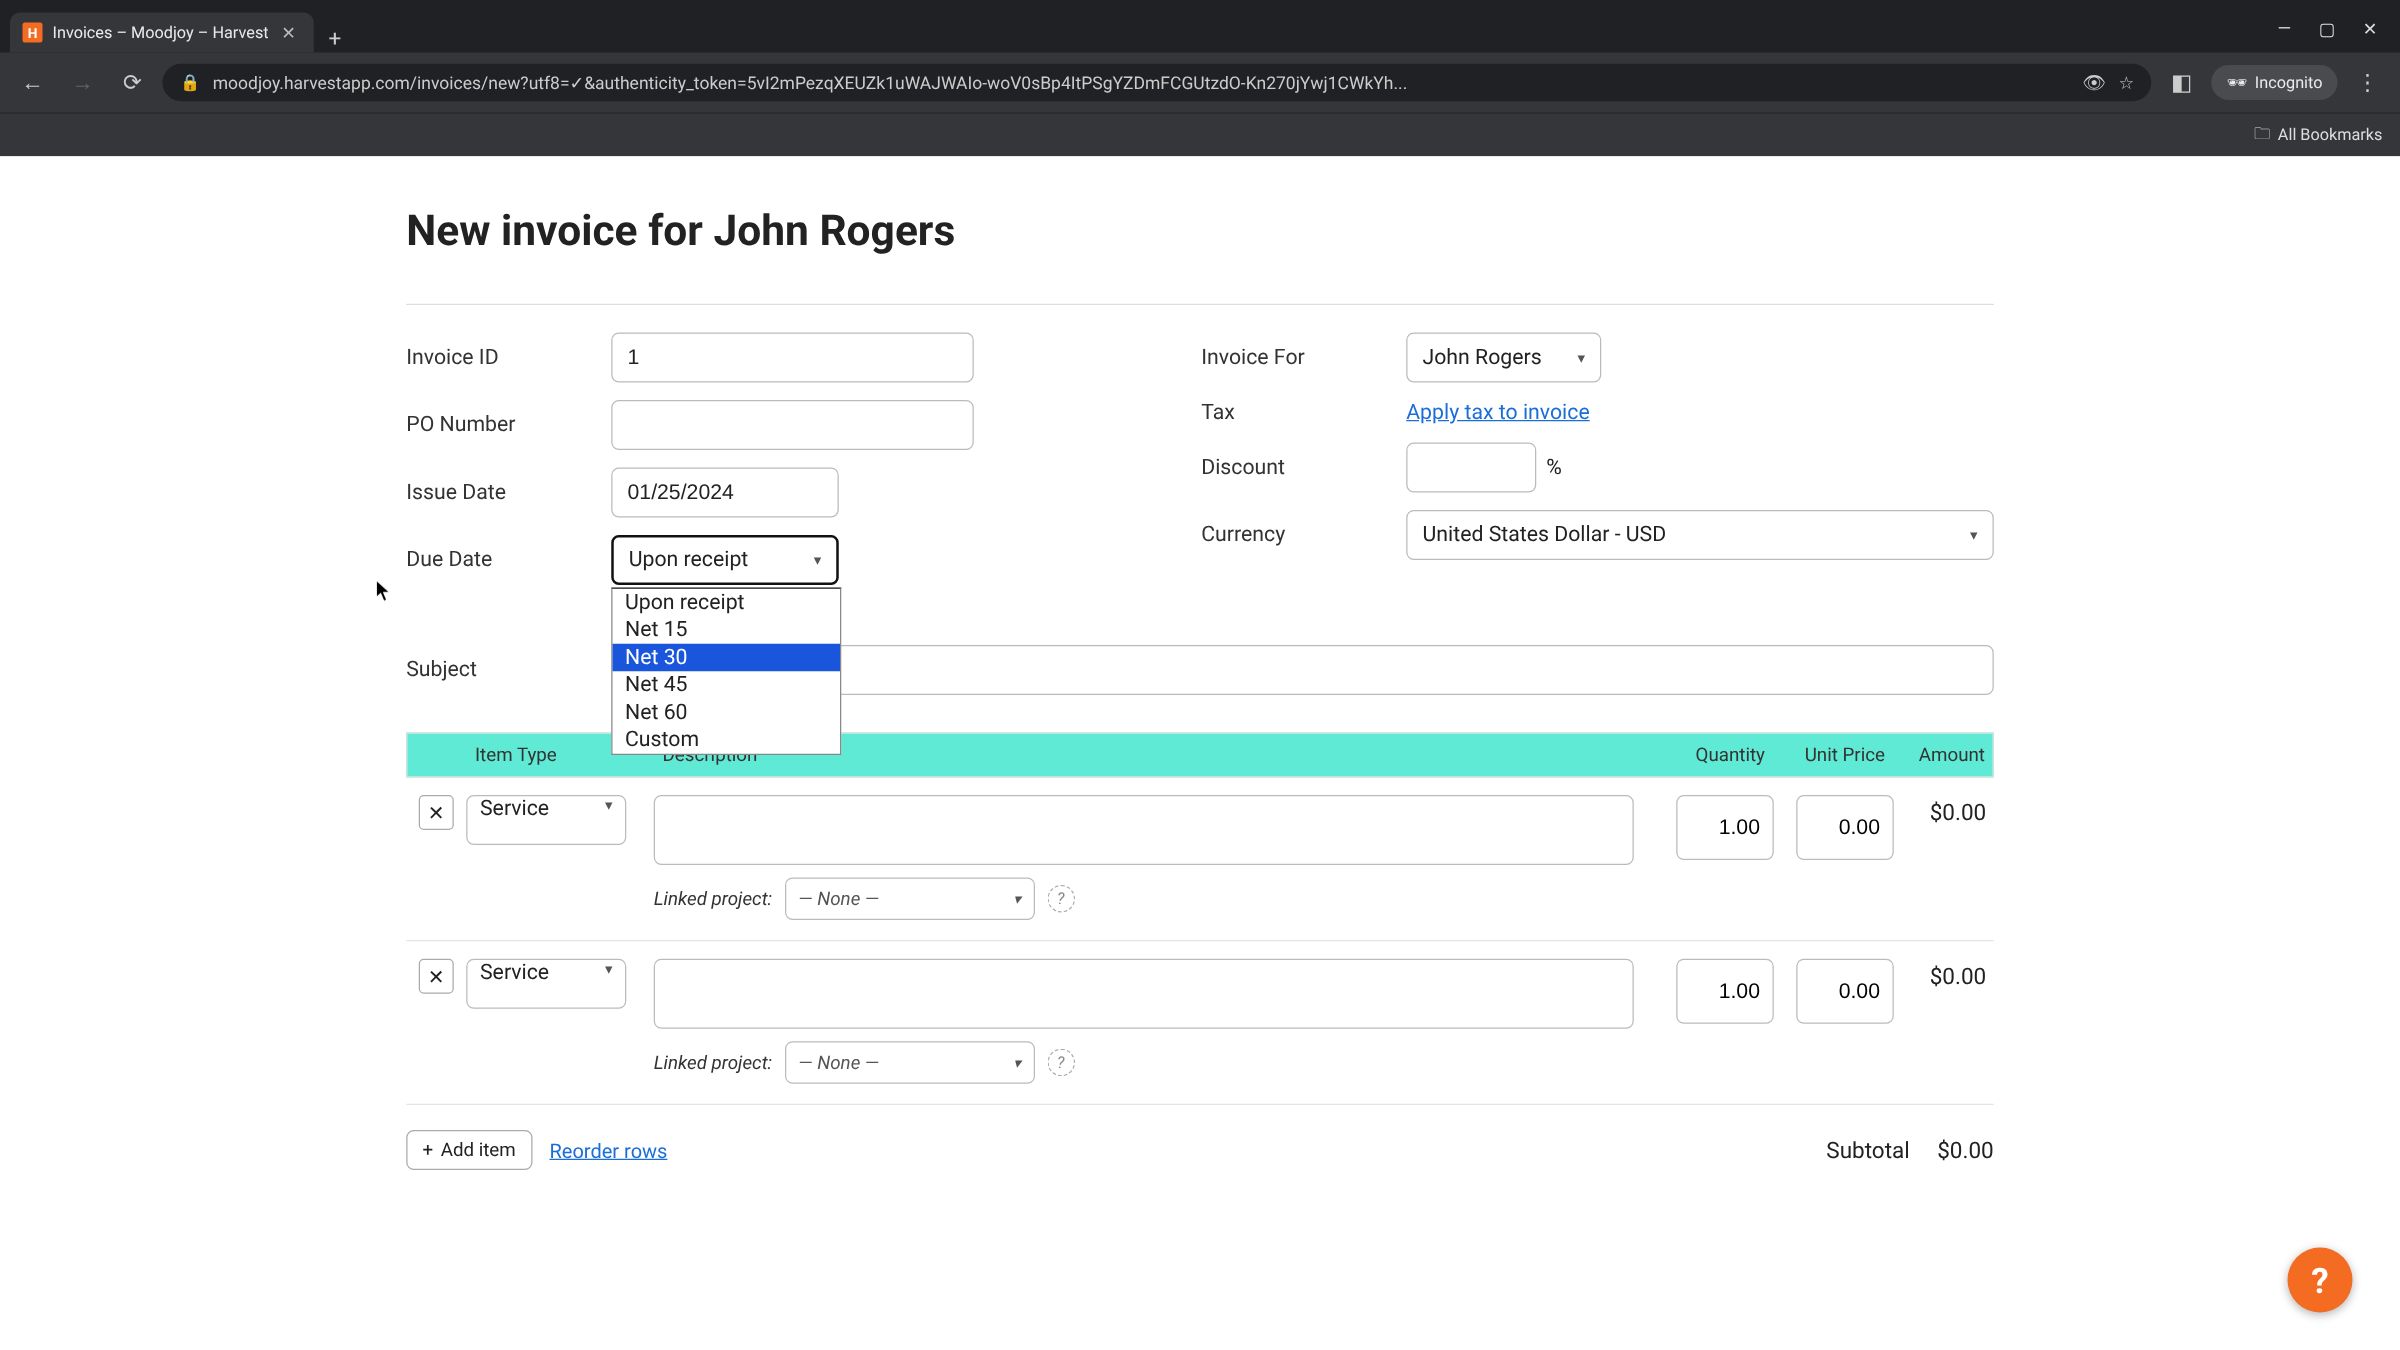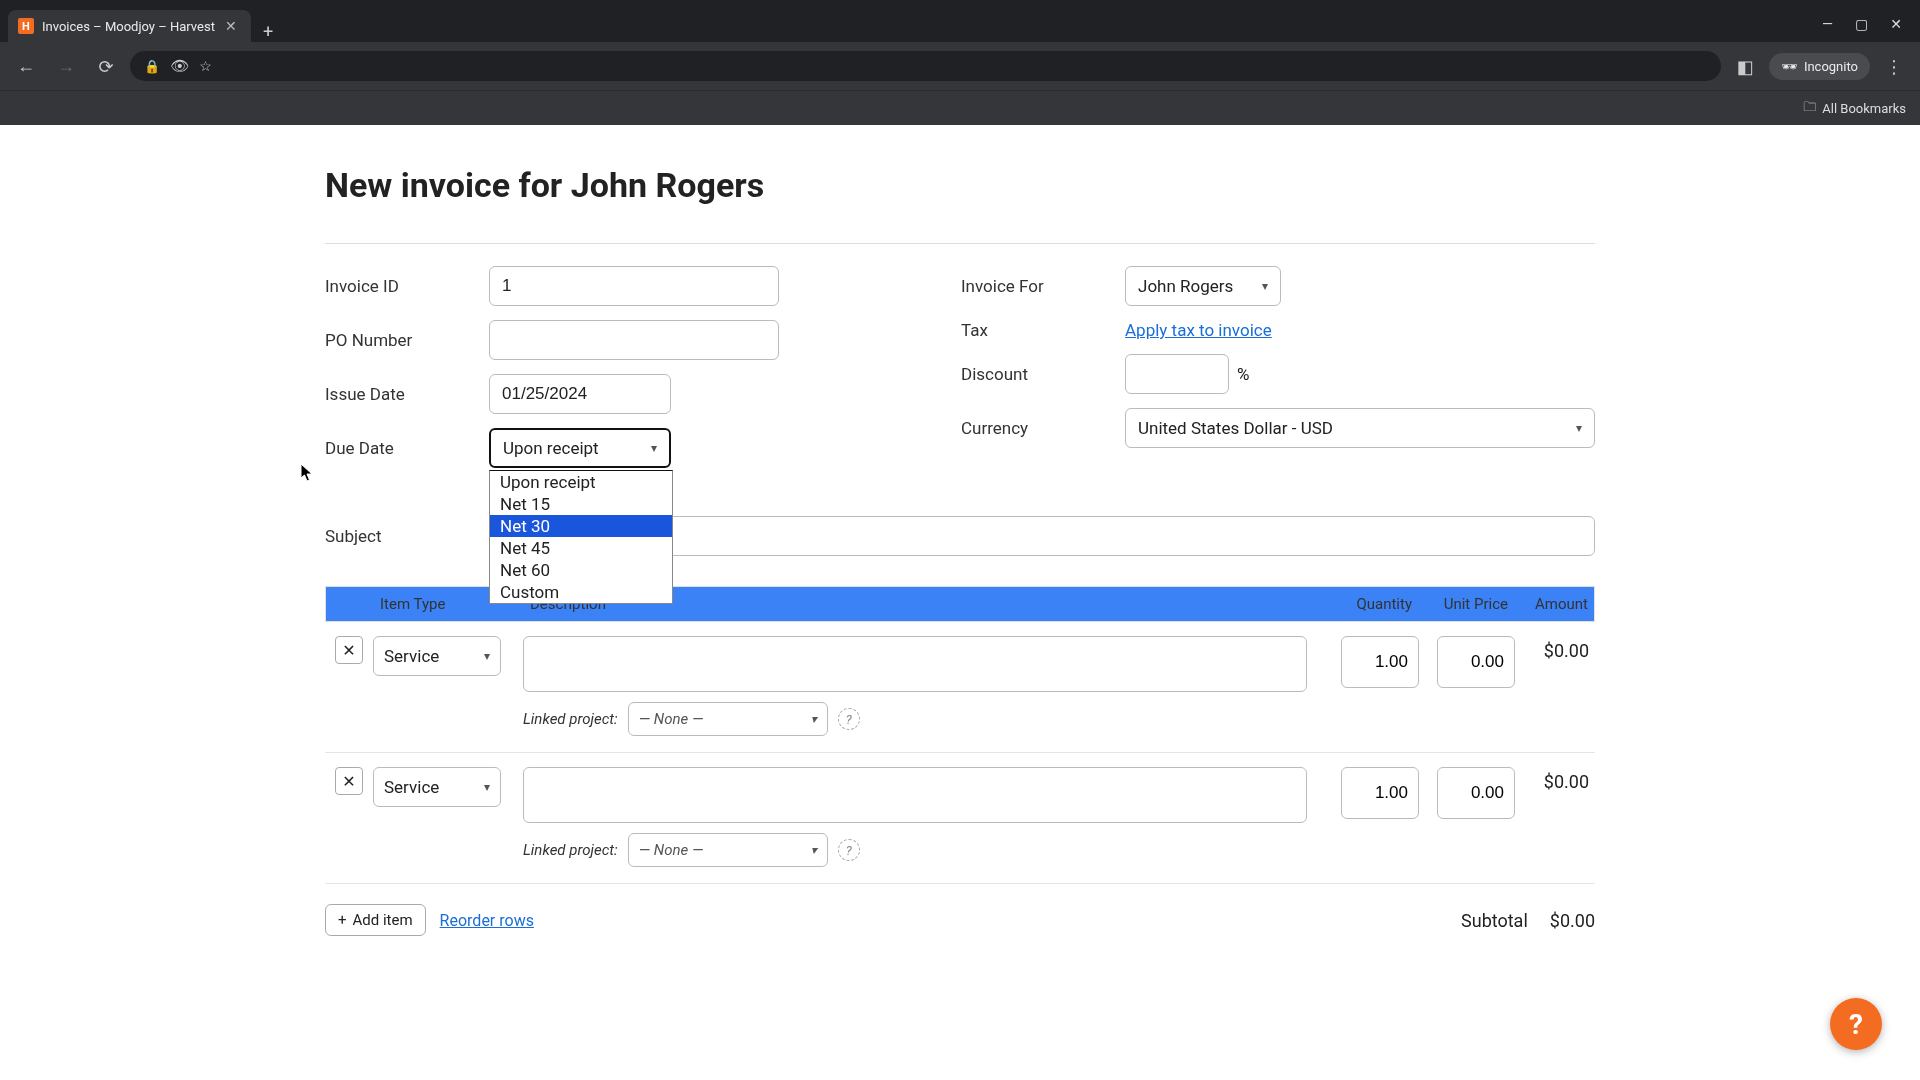--- a/index.html
+++ b/index.html
@@ -105,38 +105,38 @@
   
   .subject-row { display:flex; align-items:center; margin-top:34px; margin-bottom:30px; }
   .subject-input {
     flex:1; border:1px solid #bbb; border-radius:6px; height:40px;
   }
   
   .items-table { width:100%; }
   .items-head {
     display:grid;
     grid-template-columns: 48px 150px 1fr 96px 96px 80px;
-    background:#3b82f6; border:1px solid #e2e2e2;
+    background:#5eead4; border:1px solid #e2e2e2;
     padding:8px 0; font-size:15px; color:#333;
   }
   .items-head .cell { padding:0 6px; }
   .items-head .right { text-align:right; }
   .item-row {
     display:grid;
     grid-template-columns: 48px 150px 1fr 96px 96px 80px;
     align-items:flex-start; padding:14px 0 6px 0; gap:0;
   }
   .remove-btn {
     width:28px; height:28px; border:1px solid #aaa; border-radius:4px;
     display:flex; align-items:center; justify-content:center;
     font-size:16px; cursor:pointer; margin-left:10px;
   }
   .type-select {
     border:1px solid #bbb; border-radius:6px; height:40px; width:128px;
-    display:flex; align-items:center; justify-content:space-between;
+    display:flex; align-items:flex-start; justify-content:space-between;
     padding:0 10px; font-size:17px; cursor:pointer;
   }
   .desc-box {
     border:1px solid #bbb; border-radius:6px; height:56px; width:calc(100% - 16px);
     margin-right:16px;
   }
   .num-input {
     border:1px solid #bbb; border-radius:6px; height:52px; width:78px;
     text-align:right; padding:0 10px; font-size:17px;
   }
@@ -199,20 +199,21 @@
       <span>▢</span>
       <span>✕</span>
     </div>
   </div>
   <div class="toolbar">
     <div class="nav-btn">←</div>
     <div class="nav-btn disabled">→</div>
     <div class="nav-btn">⟳</div>
     <div class="urlbar">
       <span class="lock">🔒</span>
+      <span class="urltext">moodjoy.harvestapp.com/invoices/new?utf8=✓&amp;authenticity_token=5vI2mPezqXEUZk1uWAJWAIo-woV0sBp4ItPSgYZDmFCGUtzdO-Kn270jYwj1CWkYh...</span>
       <span class="eye-off">👁</span>
       <span>☆</span>
     </div>
     <div class="nav-btn">◧</div>
     <div class="incognito-pill">
       <span>🕶</span>
       <span>Incognito</span>
     </div>
     <div class="nav-btn">⋮</div>
   </div>

